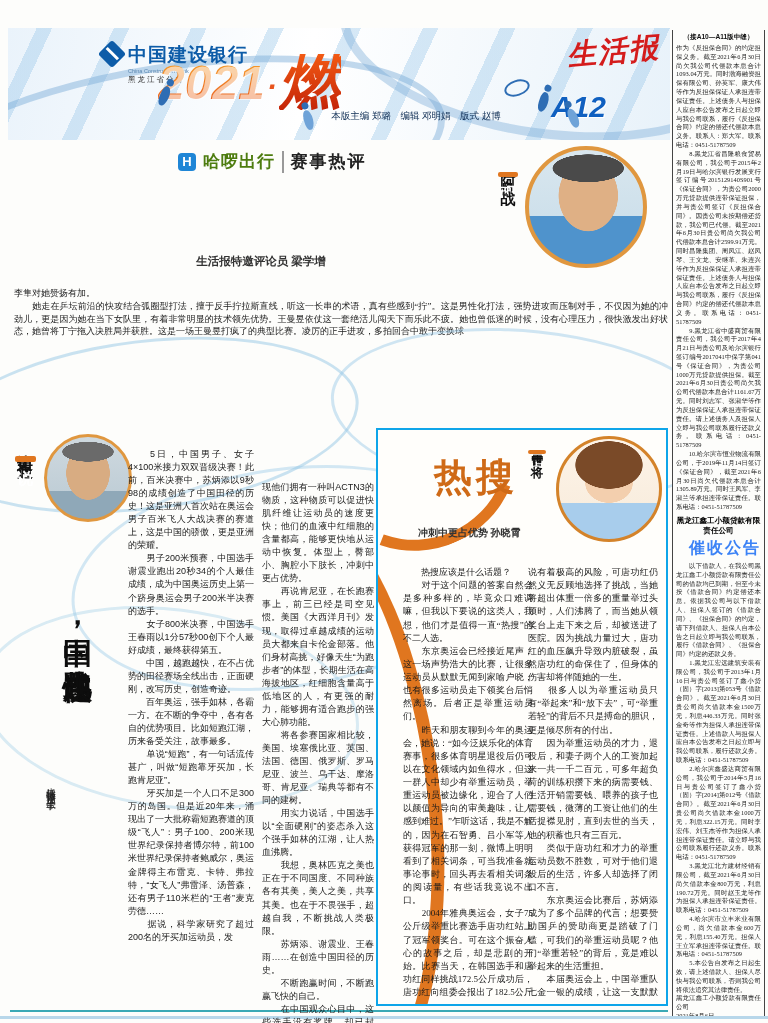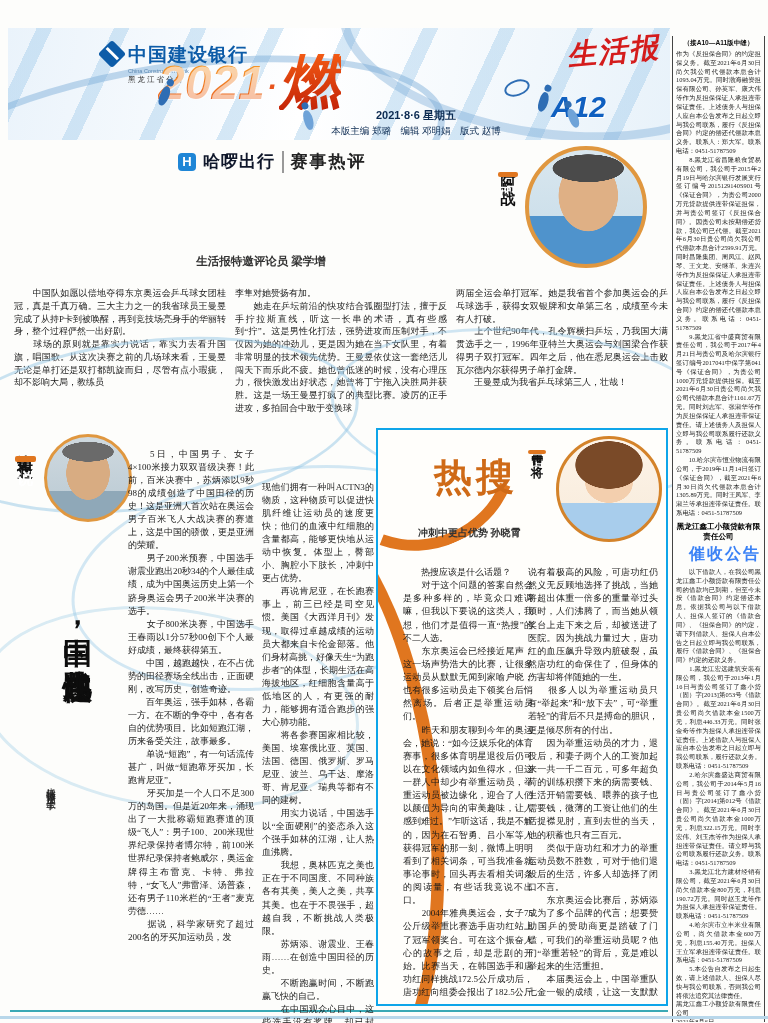--- a/index.html
+++ b/index.html
@@ -42,21 +42,21 @@
   .editors-line { font-size:9.5px; margin-top:2px; }
   .figure { position:absolute; width:9px; height:20px; background:#2e6db4; border-radius:45% 60% 55% 50%; }
   .figure::before { content:""; position:absolute; top:-8px; left:1px; width:7px; height:7px; border-radius:50%; background:#2e6db4; }
   .fig1{left:152px; top:58px; transform:rotate(24deg);} .fig2{left:296px; top:82px; transform:rotate(-14deg); background:#6fa3d8;}
   .fig3{right:122px; top:64px; transform:rotate(18deg);} .fig4{right:92px; top:80px; transform:rotate(-22deg); background:#6fa3d8;}
   .hoop { position:absolute; right:140px; top:52px; width:26px; height:16px; border:2.5px solid #2e6db4; border-radius:50%; transform:rotate(-18deg); }
 
   
   .badge { position:absolute; left:178px; top:150px; display:flex; align-items:center; gap:7px; }
   .hello-mark { width:18px; height:18px; border-radius:4px; background:#1f86d6; color:#fff; font-weight:900; font-size:13px; text-align:center; line-height:18px; }
-  .brand { font-size:17px; font-weight:900; color:#0f172a; letter-spacing:1px; }
+  .brand { font-size:17px; font-weight:900; color:#4d7c0f; letter-spacing:1px; }
   .badge-div { width:1.5px; height:22px; background:#999; }
   .badge-label { font-size:17px; font-weight:900; color:#222; letter-spacing:2px; }
   .headline { position:absolute; left:22px; top:184px; width:478px; text-align:center; font-size:50px; font-weight:900; color:#2a7fa5; letter-spacing:3px; text-shadow:1px 0 0 #2a7fa5; }
   .main-byline { position:absolute; left:22px; top:254px; width:478px; text-align:center; font-size:11.5px; font-weight:bold; color:#333; font-family:"Liberation Serif", serif; }
   .fan-photo-wrap { position:absolute; left:498px; top:146px; width:170px; height:138px; display:flex; }
   .v-label { writing-mode:vertical-rl; font-family:"Liberation Serif", serif; font-weight:bold; color:#111; }
   .fan-label { font-size:15px; letter-spacing:3px; margin-top:18px; }
   .box-char { background:#e0761f; color:#fff; padding:1px 2px; border-radius:2px; margin:2px 0; }
   .photo { border-radius:50%; border:4px solid #e0973f; overflow:hidden; }
   .fan-photo { width:122px; height:122px; margin-left:8px;
@@ -76,42 +76,42 @@
   .barc2 { position:absolute; left:-30px; top:180px; width:380px; height:200px; border:3px solid rgba(150,200,230,.35); border-radius:50%; transform:rotate(7deg); pointer-events:none; }
   .side-tag { position:absolute; left:4px; top:14px; font-size:16px; letter-spacing:4px; }
   .watch-photo { position:absolute; left:34px; top:6px; width:88px; height:88px; border-width:3px;
     background:
       radial-gradient(ellipse 26px 10px at 50% 18%, #6a6a6a 98%, transparent 100%),
       radial-gradient(ellipse 22px 27px at 50% 44%, #d8ac82 98%, transparent 100%),
       linear-gradient(to top, #8fa8b8 0 34%, transparent 34%),
       linear-gradient(#cfd9df,#b9c9d3); }
   .v-headline { position:absolute; left:14px; top:92px; height:256px; width:74px; writing-mode:vertical-rl; font-size:29px; font-weight:900; color:#0d0d0d; text-align:center; font-family:"Liberation Serif", serif; letter-spacing:1px; }
   .v-byline { position:absolute; left:34px; top:352px; height:170px; writing-mode:vertical-rl; font-size:9.5px; color:#222; font-family:"Liberation Serif", serif; letter-spacing:1px; }
-  .wcol { position:absolute; top:20px; height:550px; font-family:Liberation Serif, serif; font-size:9px; line-height:1.45; color:#1a1a1a; text-align:justify; white-space:pre-line; overflow:hidden; z-index:1; }
+  .wcol { position:absolute; top:20px; height:550px; font-family:Liberation Sans, sans-serif; font-size:9px; line-height:1.45; color:#1a1a1a; text-align:justify; white-space:pre-line; overflow:hidden; z-index:1; }
   .wcol1 { left:118px; width:126px; }
   .wcol2 { left:252px; width:112px;margin-top:33px; }
 
   
   .hotbox { position:absolute; left:366px; top:0; width:292px; height:578px; border:2px solid #0ea5e9; background:#fffefb; overflow:hidden; }
   .oarc { position:absolute; left:-208px; top:52px; width:270px; height:630px; border:13px solid transparent; border-right-color:#e0761f; border-radius:50%; transform:rotate(-7deg); z-index:0; }
   .oarc2 { position:absolute; left:-60px; top:-70px; width:200px; height:190px; border:11px solid transparent; border-bottom-color:#e0761f; border-radius:50%; transform:rotate(-24deg); z-index:0; }
   .hot-title { position:absolute; left:56px; top:22px; font-size:38px; font-weight:900; color:#cf6a17; letter-spacing:4px; font-family:"Liberation Serif", serif; z-index:1; }
   .hot-byline { position:absolute; left:40px; top:96px; font-size:10px; color:#333; font-family:"Liberation Serif", serif; font-weight:bold; z-index:1; }
   .hot-label { position:absolute; left:150px; top:14px; height:156px; font-size:12.5px; letter-spacing:2px; z-index:2; }
   .avatar { position:absolute; left:178px; top:6px; width:106px; height:106px; border:3px solid #d4832a; border-radius:50%; z-index:1;
     background:
       radial-gradient(ellipse 34px 24px at 50% 26%, #7a4a28 98%, transparent 100%),
       radial-gradient(ellipse 24px 20px at 50% 44%, #f3cfae 98%, transparent 100%),
       linear-gradient(to top, #a8cdec 0 36%, transparent 36%),
       linear-gradient(#fdf4e9,#f7ead9); }
   .hcol { position:absolute; top:136px; height:432px; width:130px; font-family:"Liberation Serif", serif; font-size:9px; line-height:1.46; color:#1a1a1a; text-align:justify; white-space:pre-line; overflow:hidden; z-index:1; }
   .hcol1 { left:25px; } .hcol2 { left:150px; }
 
   
-  .gutter { position:absolute; left:672px; top:36px; width:93px; height:986px; border-left:1.5px solid #444; border-right:1.5px solid #444; padding:3px 3px; overflow:hidden; background:#fdfdfb; }
+  .gutter { position:absolute; left:672px; top:30px; width:93px; height:986px; border-left:1.5px solid #444; border-right:1.5px solid #444; padding:3px 3px; overflow:hidden; background:#fdfdfb; }
   .g-cont { font-size:6.6px; font-weight:bold; text-align:center; color:#111; margin-bottom:2px; }
   .g-text { font-family:"Liberation Serif", serif; font-size:6.4px; line-height:1.38; color:#222; text-align:justify; white-space:pre-line; }
   .g-company { font-size:7.6px; font-weight:900; text-align:center; color:#000; margin-top:4px; }
   .g-title { font-size:16px; font-weight:900; text-align:right; color:#3b82f6; margin:2px 0 3px; letter-spacing:2px; }
   .page-edge-line { position:absolute; left:0; bottom:4px; width:768px; height:3px; background:#b8d7ea; }
 </style>
 </head>
 <body>
 
 <div class="page">
@@ -128,21 +128,20 @@
       </div>
     </div>
     <div class="mast-title">
       <span class="t-year">2021</span>
       <span class="t-sep">·</span>
       <span class="t-burn">燃</span>
     </div>
     <div class="paper-name">生活报</div>
     <div class="page-no">A12</div>
     <div class="mast-meta">
-      <div class="date-line">2021·8·6 星期五</div>
       <div class="editors-line">本版主编 郑璐　编辑 邓明娟　版式 赵博</div>
     </div>
     <span class="figure fig1"></span>
     <span class="figure fig2"></span>
     <span class="figure fig3"></span>
     <span class="figure fig4"></span>
     <span class="hoop"></span>
   </div>
 
   <div class="badge">
@@ -152,27 +151,22 @@
     <span class="badge-label">赛事热评</span>
   </div>
   <div class="main-byline">生活报特邀评论员 梁学增</div>
   <div class="fan-photo-wrap">
     <div class="v-label fan-label">
       <span>阿良</span><span class="box-char">观</span><span>战</span>
     </div>
     <div class="photo fan-photo"></div>
   </div>
   <div class="main-cols">
-    <div class="ncol">　　中国队如愿以偿地夺得东京奥运会乒乓球女团桂冠，真是千真万确。三大主力之一的我省球员王曼昱完成了从持P卡到被唤醒，再到竞技场亮身手的华丽转身，整个过程俨然一出好剧。
-　　球场的原则就是靠实力说话，靠实力去看升国旗，唱国歌。从这次决赛之前的几场球来看，王曼昱无论是单打还是双打都凯旋而归，尽管有点小瑕疵，却不影响大局，教练员</div>
     <div class="ncol">李隼对她赞扬有加。
 　　她走在乒坛前沿的快攻结合弧圈型打法，擅于反手拧拉斯直线，听这一长串的术语，真有些感到“拧”。这是男性化打法，强势进攻而压制对手，不仅因为她的冲劲儿，更是因为她在当下女队里，有着非常明显的技术领先优势。王曼昱依仗这一套绝活儿闯天下而乐此不疲。她也曾低迷的时候，没有心理压力，很快激发出好状态，她曾将丁宁拖入决胜局并获胜。这是一场王曼昱打疯了的典型比赛。凌厉的正手进攻，多拍回合中敢于变换球</div>
-    <div class="ncol">两届全运会单打冠军。她是我省首个参加奥运会的乒乓球选手，获得女双银牌和女单第三名，成绩至今未有人打破。
-　　上个世纪90年代，孔令辉横扫乒坛，乃我国大满贯选手之一，1996年亚特兰大奥运会与刘国梁合作获得男子双打冠军。四年之后，他在悉尼奥运会上击败瓦尔德内尔获得男子单打金牌。
-　　王曼昱成为我省乒乓球第三人，壮哉！</div>
   </div>
   <div class="arcA"></div>
   <div class="arcB"></div>
 
   <div class="bottom">
     <div class="barc1"></div>
     <div class="barc2"></div>
 
     <div class="v-label side-tag">
       <span>边看边</span><span class="box-char">说</span>

